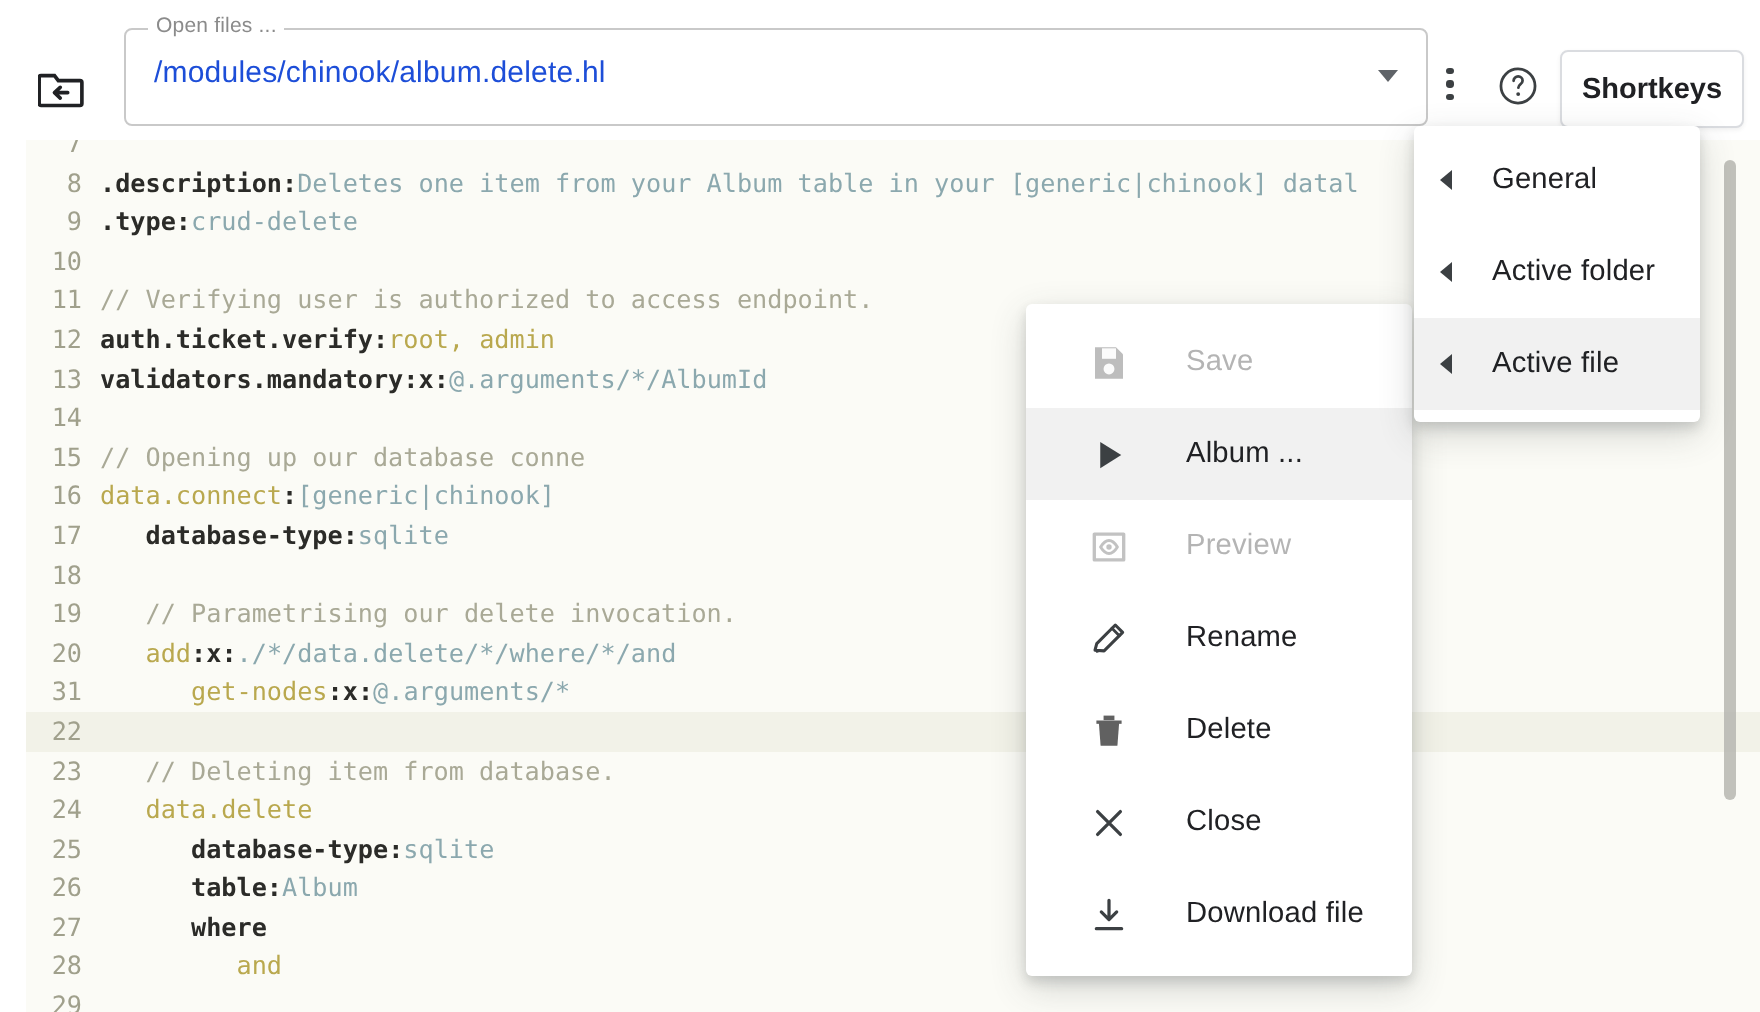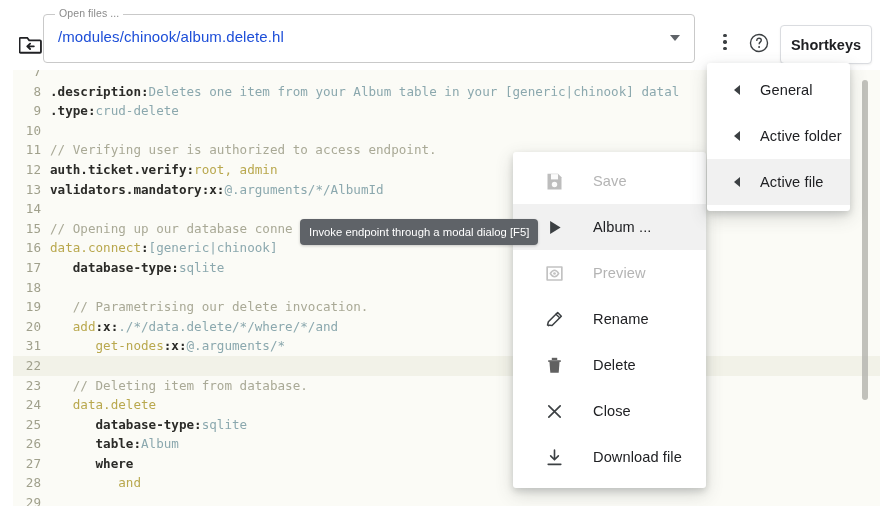--- a/index.html
+++ b/index.html
@@ -14,21 +14,21 @@
   
   .toolbar{
     position:absolute;left:0;top:0;width:880px;height:70px;
     background:#ffffff;z-index:40;
   }
   .folder-btn{
     position:absolute;left:14px;top:30px;width:32px;height:30px;
     display:flex;align-items:center;justify-content:center;cursor:pointer;
   }
   .select-wrap{
-    position:absolute;left:43px;top:14px;width:650px;height:47px;
+    position:absolute;left:62px;top:14px;width:650px;height:47px;
     border:1px solid #c9c9c9;border-radius:4px;background:#fff;
   }
   .select-label{
     position:absolute;left:11px;top:-8px;background:#fff;padding:0 4px;
     font-size:10.5px;color:#8b8b8b;letter-spacing:.1px;line-height:12px;
   }
   .select-value{
     position:absolute;left:14px;top:13px;font-size:15px;color:#1d4ed8;
     letter-spacing:.1px;white-space:nowrap;
   }
@@ -117,21 +117,21 @@
   .ctx-item.disabled .ctx-label{color:#b4b4b4;}
 
   
   .sub-menu{
     position:absolute;left:707px;top:63px;width:143px;
     background:#fff;border-radius:3px;z-index:58;
     box-shadow:0 3px 6px rgba(60,64,67,.18),0 6px 18px rgba(60,64,67,.20);
     padding:4px 0 6px 0;
   }
   .sub-item{
-    height:46px;display:flex;align-items:center;padding-left:27px;cursor:pointer;
+    height:46px;display:flex;align-items:center;padding-left:13px;cursor:pointer;
   }
   .sub-item.sel{background:#f1f1f1;}
   .sub-caret{
     width:0;height:0;margin-right:20px;flex:none;
     border-top:5px solid transparent;border-bottom:5px solid transparent;
     border-right:6px solid #3c4043;
   }
   .sub-label{font-size:14.6px;color:#202124;letter-spacing:.1px;}
 </style>
 </head>
@@ -194,21 +194,20 @@
       <svg width="22" height="22" viewBox="0 0 24 24">
         <circle cx="12" cy="12" r="9.3" fill="none" stroke="#3c4043" stroke-width="1.5"></circle>
         <path d="M9.6 9.2c0-1.4 1.1-2.4 2.5-2.4s2.4 1 2.4 2.3c0 1.9-2.3 2-2.3 3.8" fill="none" stroke="#3c4043" stroke-width="1.5" stroke-linecap="round"></path>
         <circle cx="12.1" cy="16.4" r="1.05" fill="#3c4043"></circle>
       </svg>
     </div>
 
     <div class="shortkeys-btn">Shortkeys</div>
   </div>
 
-  <div class="tooltip">Invoke endpoint through a modal dialog [F5]</div>
 
   <div class="ctx-menu" id="ctx-menu">
       <div class="ctx-item disabled">
         <span class="ctx-icon">
           <svg width="21" height="21" viewBox="0 0 24 24">
             <path d="M4 3h12l4 4v14H4z" fill="#bdbdbd"></path>
             <rect x="8" y="3.6" width="8" height="6" fill="#fbfbfb"></rect>
             <circle cx="12" cy="15.4" r="3.1" fill="#fbfbfb"></circle>
           </svg>
         </span>

